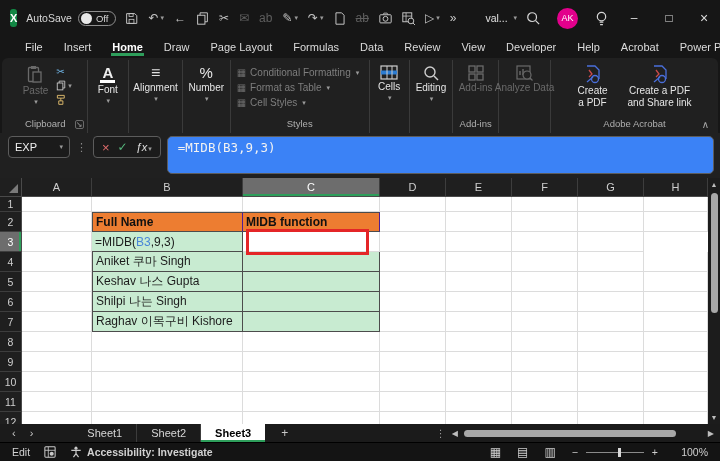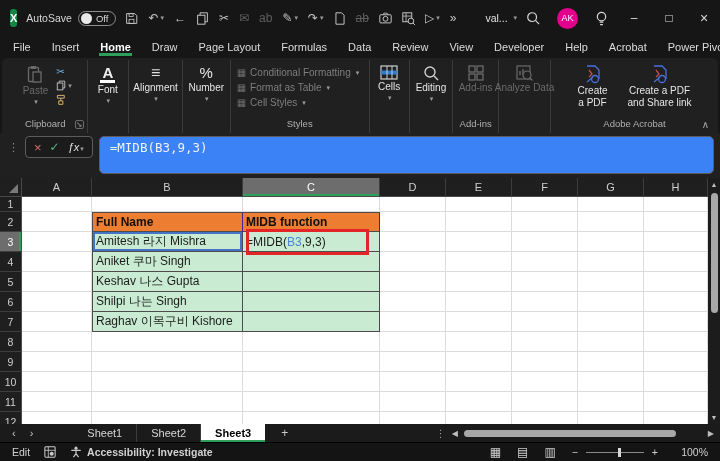--- a/index.html
+++ b/index.html
@@ -14,21 +14,21 @@
   .knob{width:11px;height:11px;border-radius:50%;background:#e9e9e9}
   .qat{display:flex;align-items:center;gap:10px;color:#c6c6c6;font-size:12px}
   .qat .dim{color:#5e5e5e}
   .chev{font-size:7px;color:#9a9a9a;margin-left:1px}
   .ic{display:inline-flex;align-items:center;gap:1px}
   .doc-title{display:flex;align-items:center;gap:5px;font-size:10.5px;color:#e0e0e0;margin-left:20px}
   .tb-right{margin-left:auto;display:flex;align-items:center;gap:17px}
   .avatar{width:21px;height:21px;border-radius:50%;background:#E3008C;color:#fff;font-size:9px;font-weight:normal;display:flex;align-items:center;justify-content:center}
   .winbtn{font-size:12px;color:#dcdcdc;width:18px;text-align:center}
   
-  .tabsrow{position:absolute;top:36px;left:0;right:0;height:22px;display:flex;align-items:center;padding:0 12px;gap:19px;background:#161616}
+  .tabsrow{position:absolute;top:36px;left:12px;right:0;height:22px;display:flex;align-items:center;padding:0 12px;gap:19px;background:#161616}
   .rtab{font-size:11px;color:#dcdcdc;padding:3px 1px;white-space:nowrap}
   .rtab.active{color:#fff;font-weight:bold;box-shadow:inset 0 -3px 0 #2e9e5b}
   
   .ribbon{position:absolute;top:58px;left:2px;right:2px;height:75px;background:#202020;border-radius:6px 6px 0 0;display:flex;align-items:stretch;padding:2px 0 0 2px}
   .grp{display:flex;flex-direction:column;border-right:1px solid #3a3a3a;padding-top:2px}
   .grp-body{flex:1;display:flex;justify-content:center;align-items:flex-start;gap:4px;padding-top:2px}
   .grp-label{height:15px;text-align:center;font-size:9.5px;color:#b0b0b0;position:relative}
   .launcher{position:absolute;right:3px;top:2px;font-size:8px;color:#9a9a9a;border:1px solid #6a6a6a;border-radius:2px;width:9px;height:9px;line-height:7px}
   .bigbtn{display:flex;flex-direction:column;align-items:center;gap:1px;padding:1px 4px}
   .bigbtn .lbl{font-size:10px;color:#e6e6e6;white-space:nowrap;text-align:center;line-height:1.15}
@@ -372,20 +372,24 @@
           </svg>
         <span class="lbl"><span>Create a PDF</span><br><span>and Share link</span></span>
       </div>
     </div>
     <div class="grp-label"><span>Adobe Acrobat</span></div>
   </div>
   <span class="collapse">∧</span>
 </div>
 
 <div class="fbar">
+  <div class="namebox">
+      <span>EXP</span>
+      <span class="chev">▾</span>
+    </div>
   <span class="fdots">⋮</span>
   <div class="fbtns">
     <span class="fx-cancel">×</span>
     <span class="fx-enter">✓</span>
     <span class="fx-fx"><span>ƒx</span><span class="chev">▾</span></span>
   </div>
   <div class="finput">=MIDB(B3,9,3)</div>
 </div>
 
 <div class="grid">
@@ -418,21 +422,20 @@
     <div class="c orange">MIDB function</div>
     <div class="c"></div>
       <div class="c"></div>
       <div class="c"></div>
       <div class="c"></div>
       <div class="c"></div>
   </div>
   <div class="grow rr">
     <div class="rh sel">3</div>
     <div class="c"></div>
-    <div class="c green bl refsel">Amitesh 라지 Mishra</div>
     <div class="c green">
         <span>=MIDB(</span>
         <span class="fref">B3</span>
         <span>,9,3)</span>
       </div>
     <div class="c"></div>
       <div class="c"></div>
       <div class="c"></div>
       <div class="c"></div>
       <div class="c"></div>

